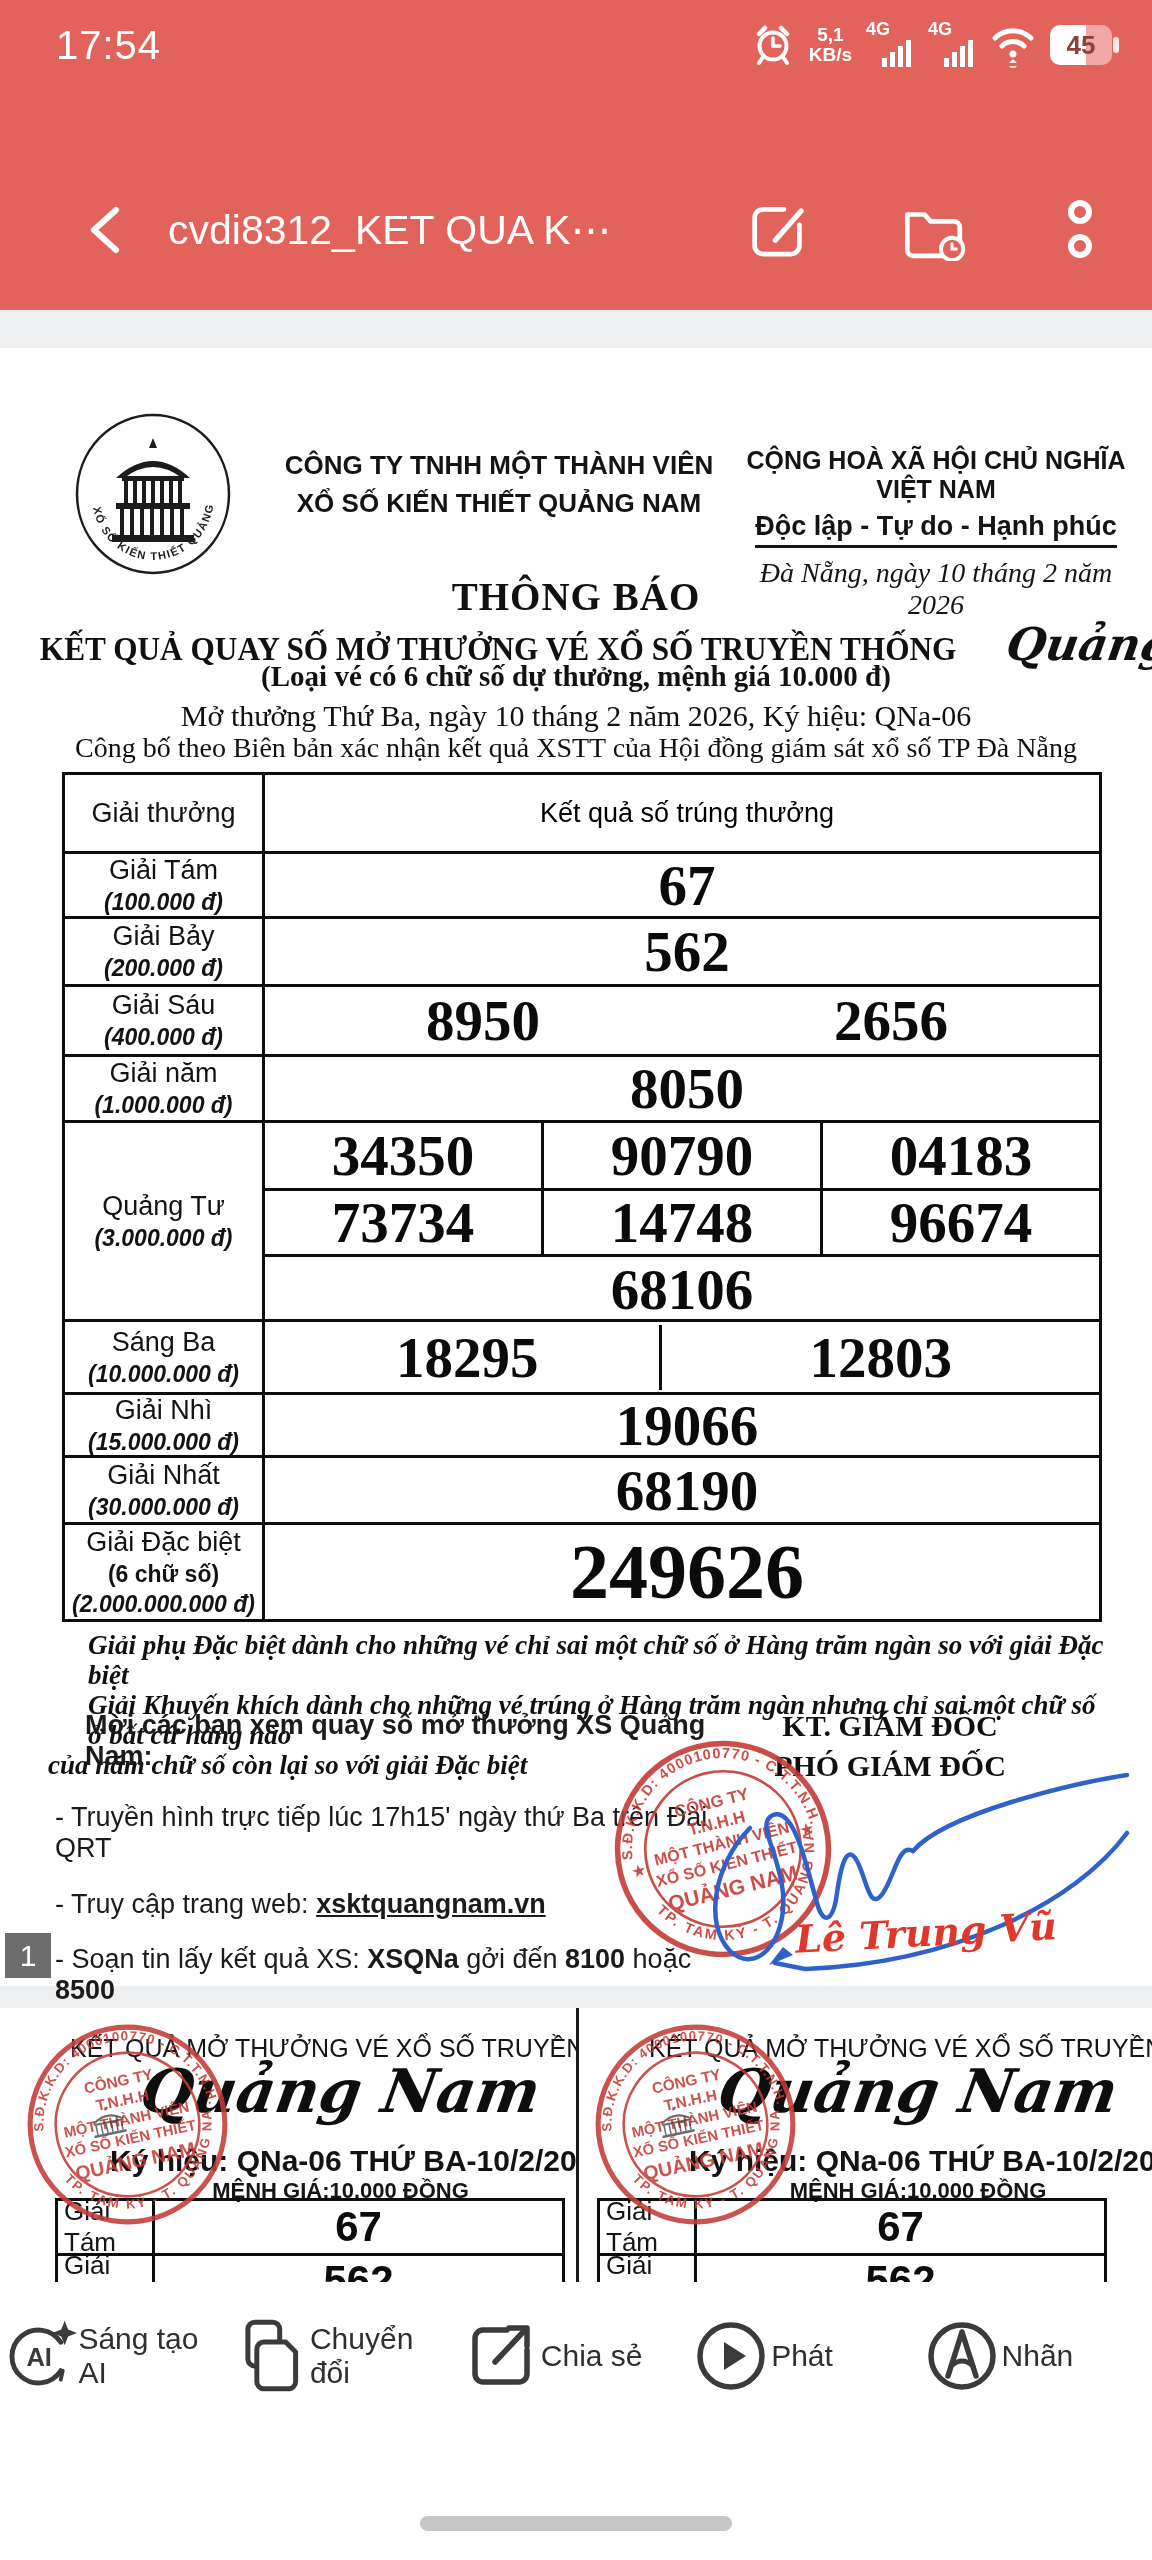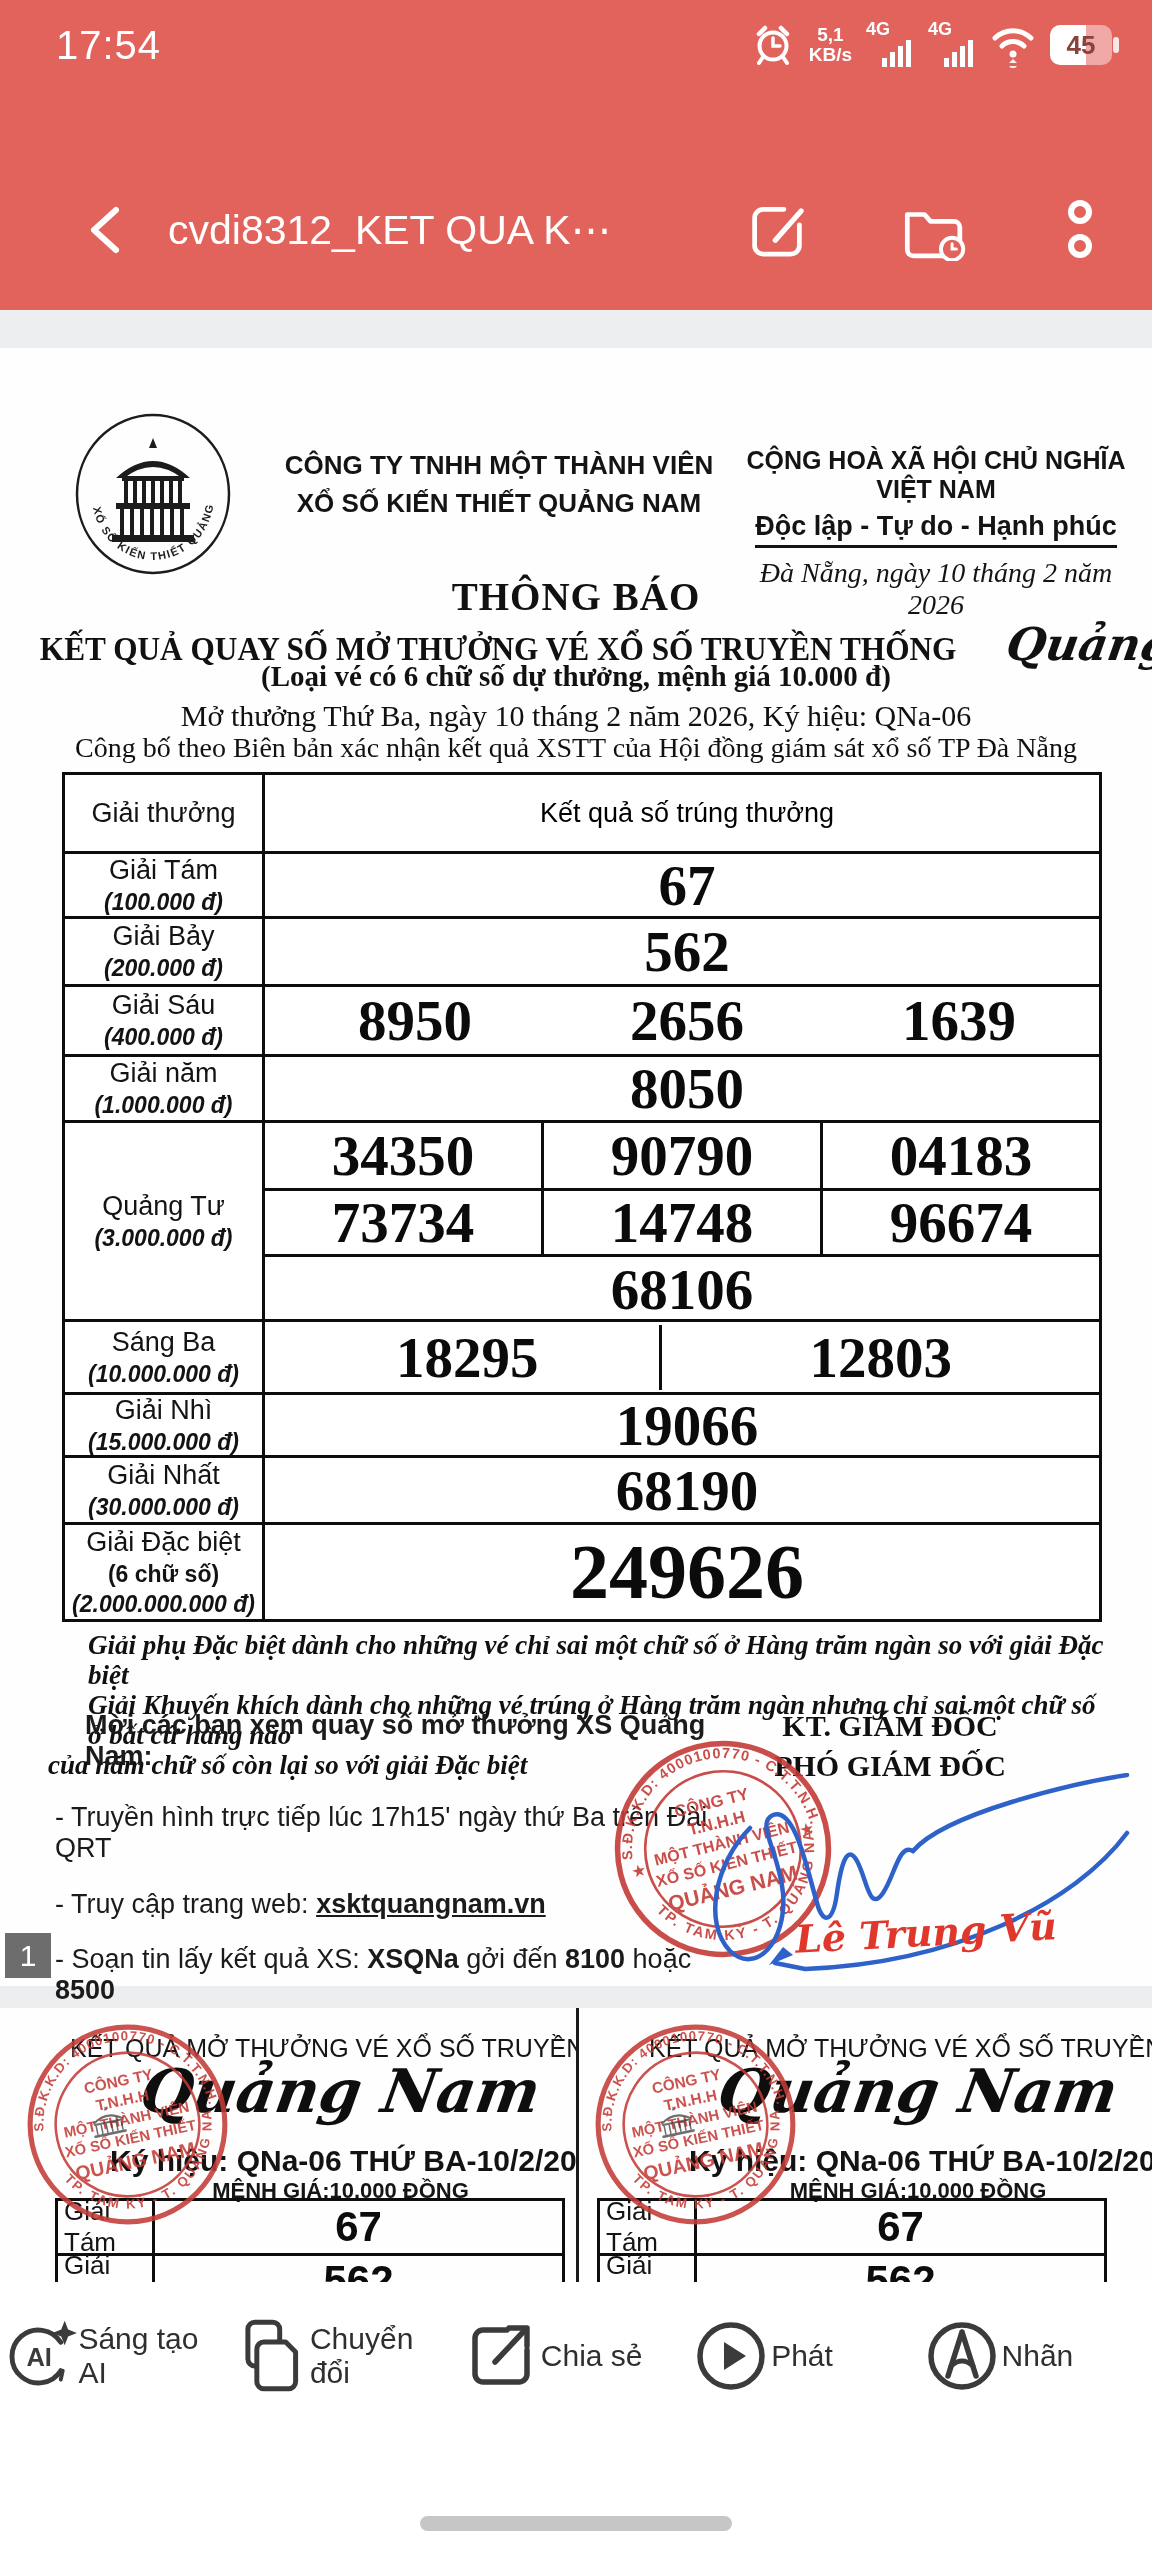--- a/index.html
+++ b/index.html
@@ -298,23 +298,20 @@
       <div class="lc">
           <div class="lbl">Giải Sáu</div>
         <div class="amt">(400.000 đ)</div>
         </div>
       <div class="vc" style="padding:4px;">
         <div class="sau-cell">
             <span class="num">8950</span>
           </div>
         <div class="sau-cell">
             <span class="num">2656</span>
-          </div>
-        <div class="sau-cell">
-            <span class="num">1639</span>
           </div>
       </div>
     </div>
 
     <div class="trow h-nam">
       <div class="lc">
           <div class="lbl">Giải năm</div>
         <div class="amt">(1.000.000 đ)</div>
         </div>
       <div class="vc">

